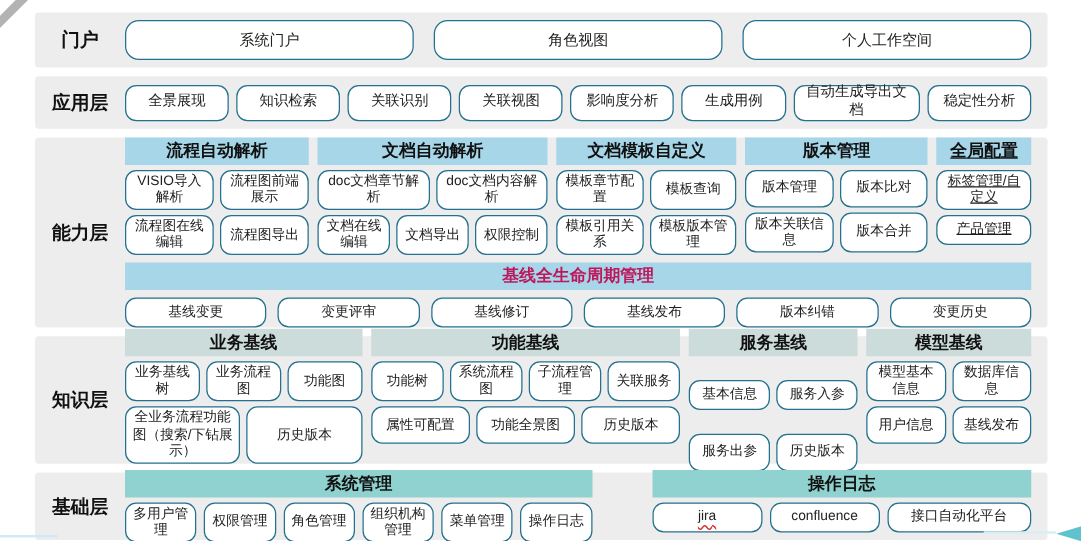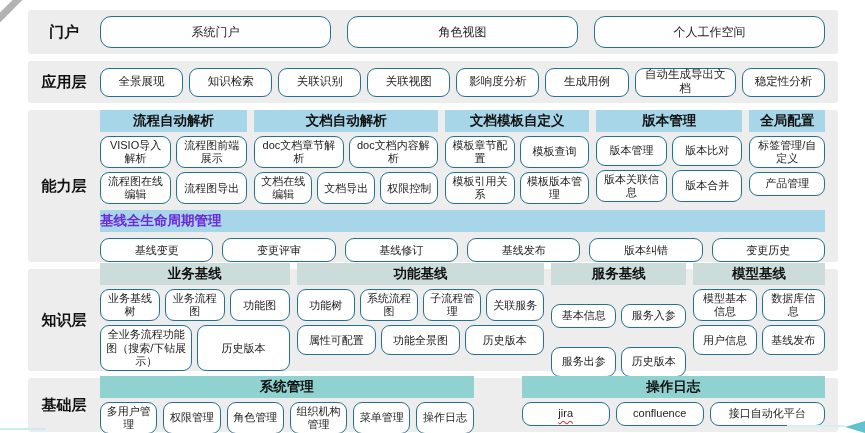--- a/index.html
+++ b/index.html
@@ -18,21 +18,21 @@
   .band-app .btn{height:29px;flex:1;font-size:11.5px;}
   .groups{display:flex;gap:7px;justify-content:flex-end;}
   .group{display:flex;flex-direction:column;gap:4px;}
   .group-header{font-weight:700;font-size:13.5px;text-align:center;padding:2px 0;color:#111;}
   .cap .group-header,.banner{background:#a6d6e8;}
   .know .group-header{background:#cbdcda;}
   .base .group-header{background:#8fd2cf;}
   .row{display:flex;gap:5px;}
   .row .btn{flex:1;min-height:24px;}
   .row.tall .btn{min-height:30px;}
-  .banner{font-weight:700;font-size:13.5px;padding:2px 0;margin-top:6px;color:#6d28d9;}
+  .banner{font-weight:700;font-size:13.5px;text-align:center;padding:2px 0;margin-top:6px;color:#be185d;}
   .banner-row{display:flex;gap:9px;margin-top:6px;}
   .banner-row .btn{flex:1;height:24px;}
   .base-groups{display:flex;gap:48px;}
   .wide{flex:2.4;}
   .wavy{text-decoration:underline wavy #d33;text-underline-offset:3px;}
   
   .corner-ribbon{position:absolute;left:-9px;top:5px;width:36px;height:7px;
                  background:#b3b3b3;transform:rotate(-45deg);}
   .bl-line{position:absolute;left:0;bottom:3px;width:46px;height:2px;background:#cfe9f6;}
   .br-line{position:absolute;right:20px;bottom:6px;width:58px;height:2px;background:#d9eef3;}
@@ -117,21 +117,21 @@
             <div class="group-header">版本管理</div>
             <div class="row tall">
               <div class="btn">版本管理</div>
               <div class="btn">版本比对</div>
             </div>
             <div class="row">
               <div class="btn">版本关联信息</div>
               <div class="btn">版本合并</div>
             </div>
           </div>
-          <div class="group" style="flex:76;">
+          <div class="group" style="flex:76;text-decoration:underline;">
             <div class="group-header">全局配置</div>
             <div class="row tall">
               <div class="btn">标签管理/自定义</div>
             </div>
             <div class="row">
               <div class="btn">产品管理</div>
             </div>
           </div>
         </div>
         <div class="banner">基线全生命周期管理</div>

